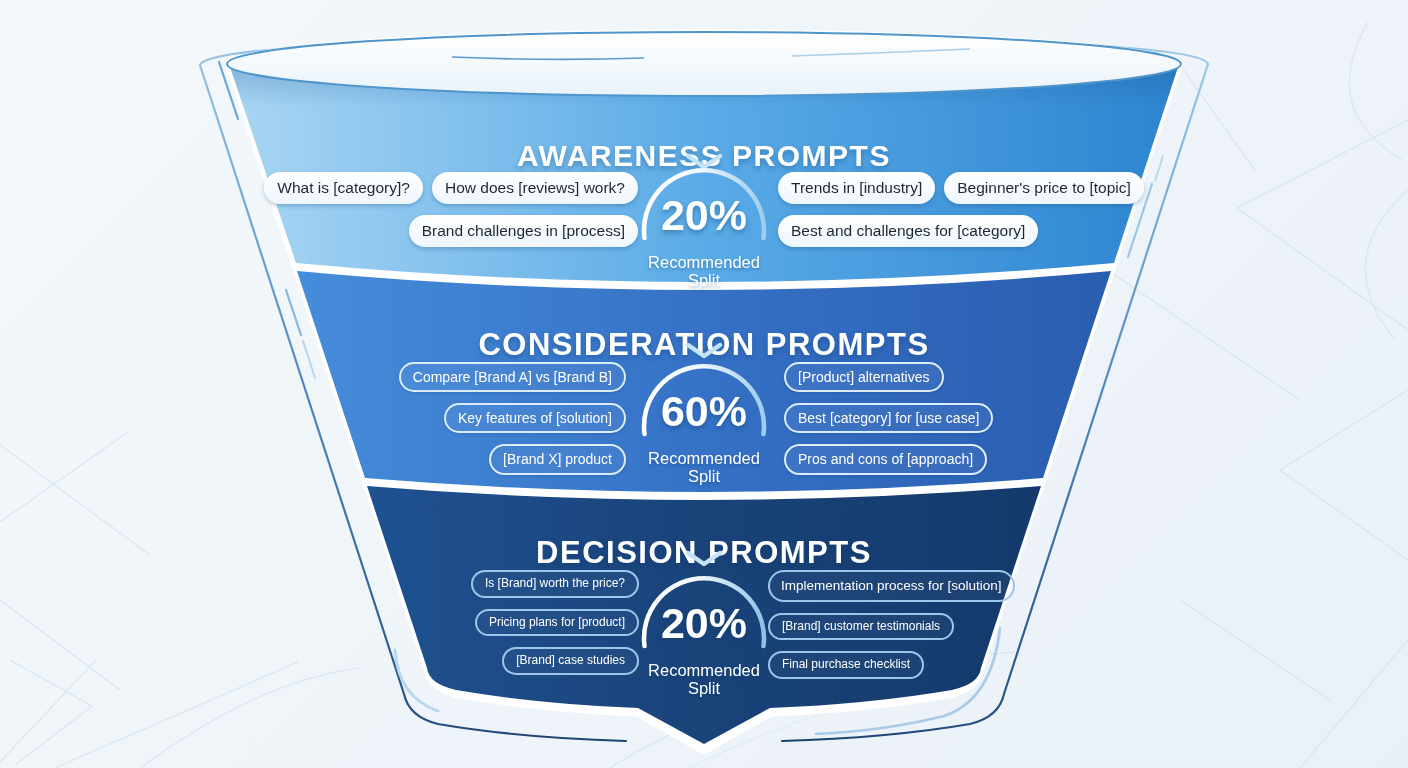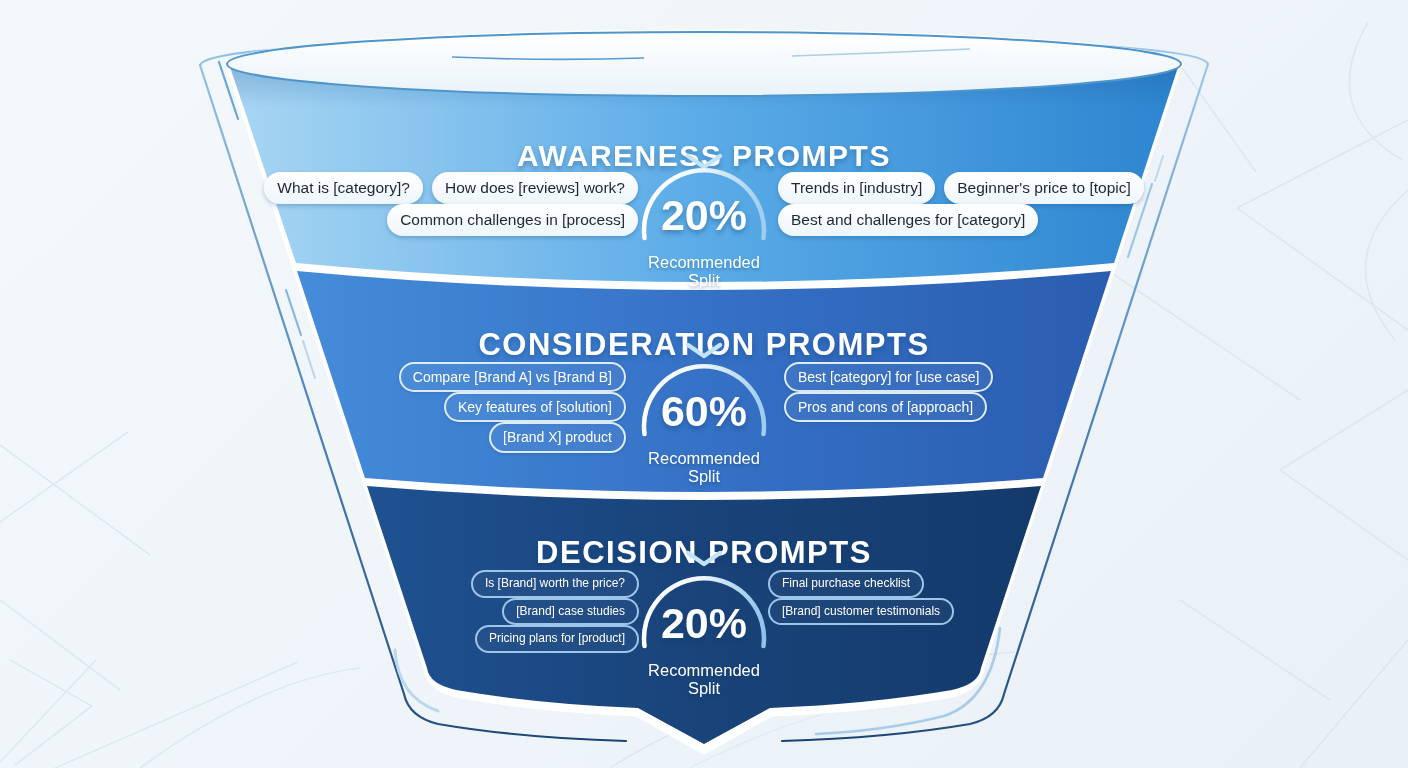--- a/index.html
+++ b/index.html
@@ -15,21 +15,21 @@
     font-weight:800;letter-spacing:1.5px;line-height:1;
     text-shadow:0 3px 5px rgba(15,60,110,.35);
   }
   .t-aw{top:116px;font-size:30px;}
   .t-co{top:303px;font-size:31px;}
   .t-de{top:511px;font-size:31px;}
 
   .chev{position:absolute;left:50%;transform:translateX(-50%);}
   .chev-aw{top:152px;} .chev-co{top:341px;} .chev-de{top:549px;}
 
-  .grp{position:absolute;display:flex;flex-direction:column;gap:0;}
+  .grp{position:absolute;display:flex;flex-direction:column;gap:11px;}
   .grp.left{align-items:flex-end;}
   .grp.right{align-items:flex-start;}
   .row{display:flex;gap:9px;}
 
   .pill{border-radius:17px;white-space:nowrap;line-height:1.3;}
   .p-aw{
     background:linear-gradient(180deg,#ffffff,#eef6fd);
     color:#1d2733;font-size:15.5px;padding:6px 13px;
     box-shadow:0 2px 4px rgba(25,75,130,.30);
   }
@@ -162,21 +162,21 @@
   <svg class="chev chev-aw" width="44" height="20">
     <path d="M 6 4 L 22 15 L 38 4" fill="none" stroke="#c5e3f7" stroke-width="4.5" stroke-linecap="round" stroke-linejoin="round"></path>
   </svg>
 
   <div class="grp left g-aw-l">
     <div class="row">
       <div class="pill p-aw">What is [category]?</div>
       <div class="pill p-aw">How does [reviews] work?</div>
     </div>
     <div class="row">
-      <div class="pill p-aw">Common challenges in [process]</div>
+      <div class="pill p-aw">Brand challenges in [process]</div>
     </div>
   </div>
 
   <div class="grp right g-aw-r">
     <div class="row">
       <div class="pill p-aw">Trends in [industry]</div>
       <div class="pill p-aw">Beginner's price to [topic]</div>
     </div>
     <div class="row">
       <div class="pill p-aw">Best and challenges for [category]</div>
@@ -207,20 +207,21 @@
     <path d="M 6 4 L 22 15 L 38 4" fill="none" stroke="#c5e3f7" stroke-width="4.5" stroke-linecap="round" stroke-linejoin="round"></path>
   </svg>
 
   <div class="grp left g-co-l">
     <div class="pill p-co">Compare [Brand A] vs [Brand B]</div>
     <div class="pill p-co">Key features of [solution]</div>
     <div class="pill p-co">[Brand X] product</div>
   </div>
 
   <div class="grp right g-co-r">
+    <div class="pill p-co">[Product] alternatives</div>
     <div class="pill p-co">Best [category] for [use case]</div>
     <div class="pill p-co">Pros and cons of [approach]</div>
   </div>
 
   <div class="gauge ga-co">
     <svg class="arcsvg" width="150" height="78">
       <defs>
         <linearGradient id="arcg2" x1="0" y1="0" x2="1" y2="0">
           <stop offset="0" stop-color="#ffffff"></stop>
           <stop offset="0.45" stop-color="#f2f9ff"></stop>
@@ -237,27 +238,28 @@
   </div>
 
   <h2 class="title t-de">DECISION PROMPTS</h2>
 
   <svg class="chev chev-de" width="44" height="20">
     <path d="M 6 4 L 22 15 L 38 4" fill="none" stroke="#c5e3f7" stroke-width="4.5" stroke-linecap="round" stroke-linejoin="round"></path>
   </svg>
 
   <div class="grp left g-de-l">
     <div class="pill p-de">Is [Brand] worth the price?</div>
+    <div class="pill p-de">Pricing plans for [product]</div>
     <div class="pill p-de">[Brand] case studies</div>
-    <div class="pill p-de">Pricing plans for [product]</div>
   </div>
 
   <div class="grp right g-de-r">
+    <div class="pill p-de small">Implementation process for [solution]</div>
+    <div class="pill p-de">[Brand] customer testimonials</div>
     <div class="pill p-de">Final purchase checklist</div>
-    <div class="pill p-de">[Brand] customer testimonials</div>
   </div>
 
   <div class="gauge ga-de">
     <svg class="arcsvg" width="150" height="78">
       <defs>
         <linearGradient id="arcg3" x1="0" y1="0" x2="1" y2="0">
           <stop offset="0" stop-color="#ffffff"></stop>
           <stop offset="0.45" stop-color="#f2f9ff"></stop>
           <stop offset="1" stop-color="#8fc2ea"></stop>
         </linearGradient>

